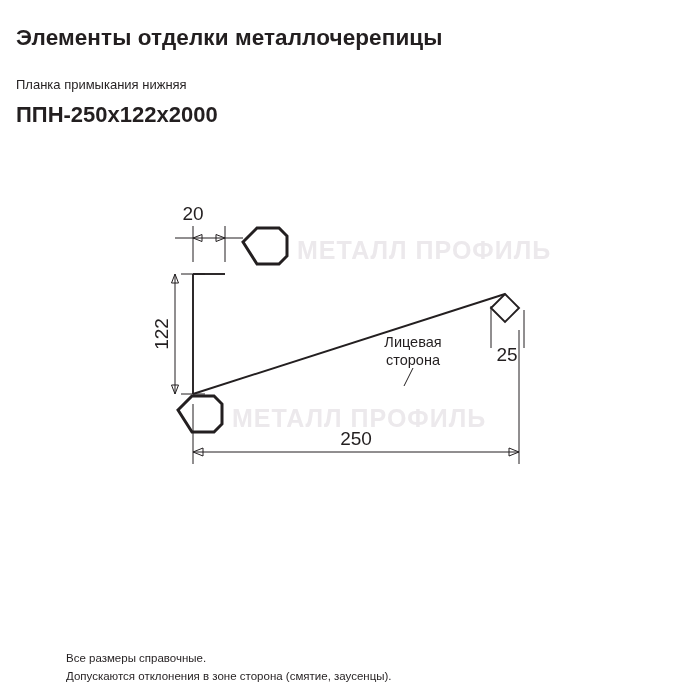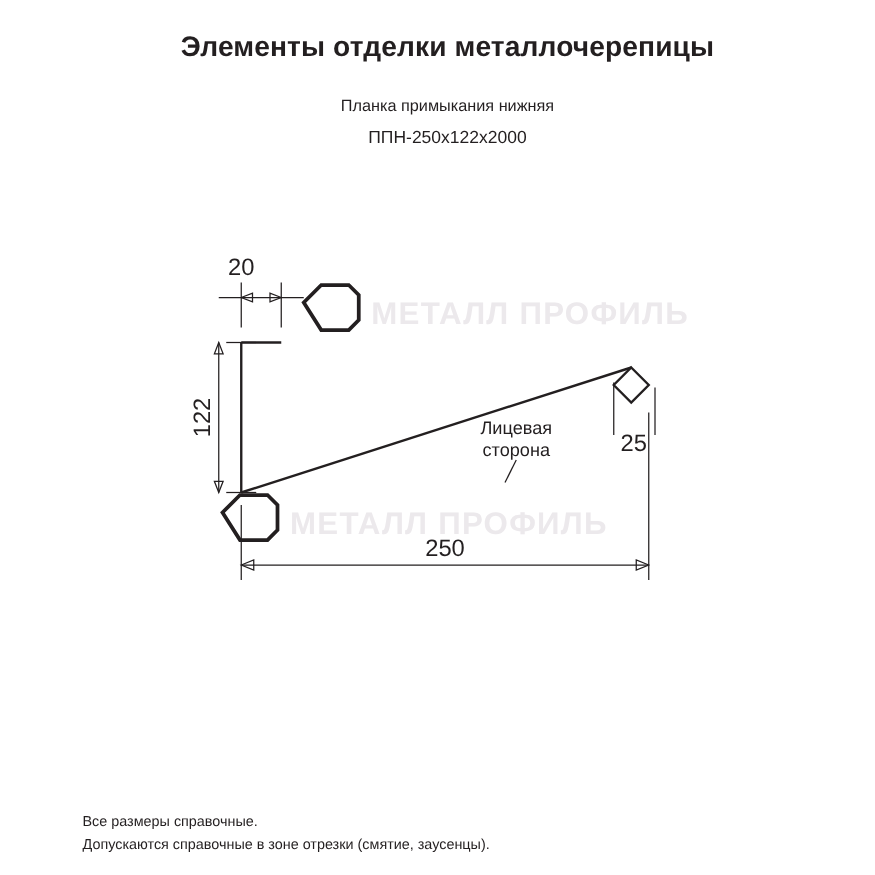--- a/index.html
+++ b/index.html
@@ -14,41 +14,41 @@
     color: #231f20;
     position: relative;
     overflow: hidden;
   }
   .page {
     position: relative;
     width: 700px;
     height: 700px;
   }
   .title-block {
-    text-align: center;
+    text-align: left;
     padding-top: 24px;
     margin-left: 16px;
   }
   .main-title {
     font-size: 22.5px;
     font-weight: bold;
     letter-spacing: 0.1px;
     margin: 0;
     line-height: 1.2;
   }
   .sub-title {
     font-size: 13px;
     font-weight: normal;
     margin: 0;
     padding-top: 25px;
     line-height: 1.35;
   }
   .sub-title-2 {
-    font-size: 14px;
-    font-weight: normal;
+    font-size: 22px;
+    font-weight: bold;
     margin: 0;
     padding-top: 6px;
     line-height: 1.35;
   }
   .drawing {
     position: absolute;
     left: 0;
     top: 170px;
     width: 700px;
     height: 380px;
@@ -157,16 +157,16 @@
         <path class="ln thin" d="M413 198 L404 216"></path>
         <text class="label-text" x="413" y="177" text-anchor="middle">Лицевая</text>
         <text class="label-text" x="413" y="195" text-anchor="middle">сторона</text>
       </g>
 
     </svg>
   </div>
 
   <div class="footer">
     <div>Все размеры справочные.</div>
-    <div>Допускаются справочные в зоне отрезки (смятие, заусенцы).</div>
+    <div>Допускаются отклонения в зоне сторона (смятие, заусенцы).</div>
   </div>
 
 </div>
 
 </body></html>

